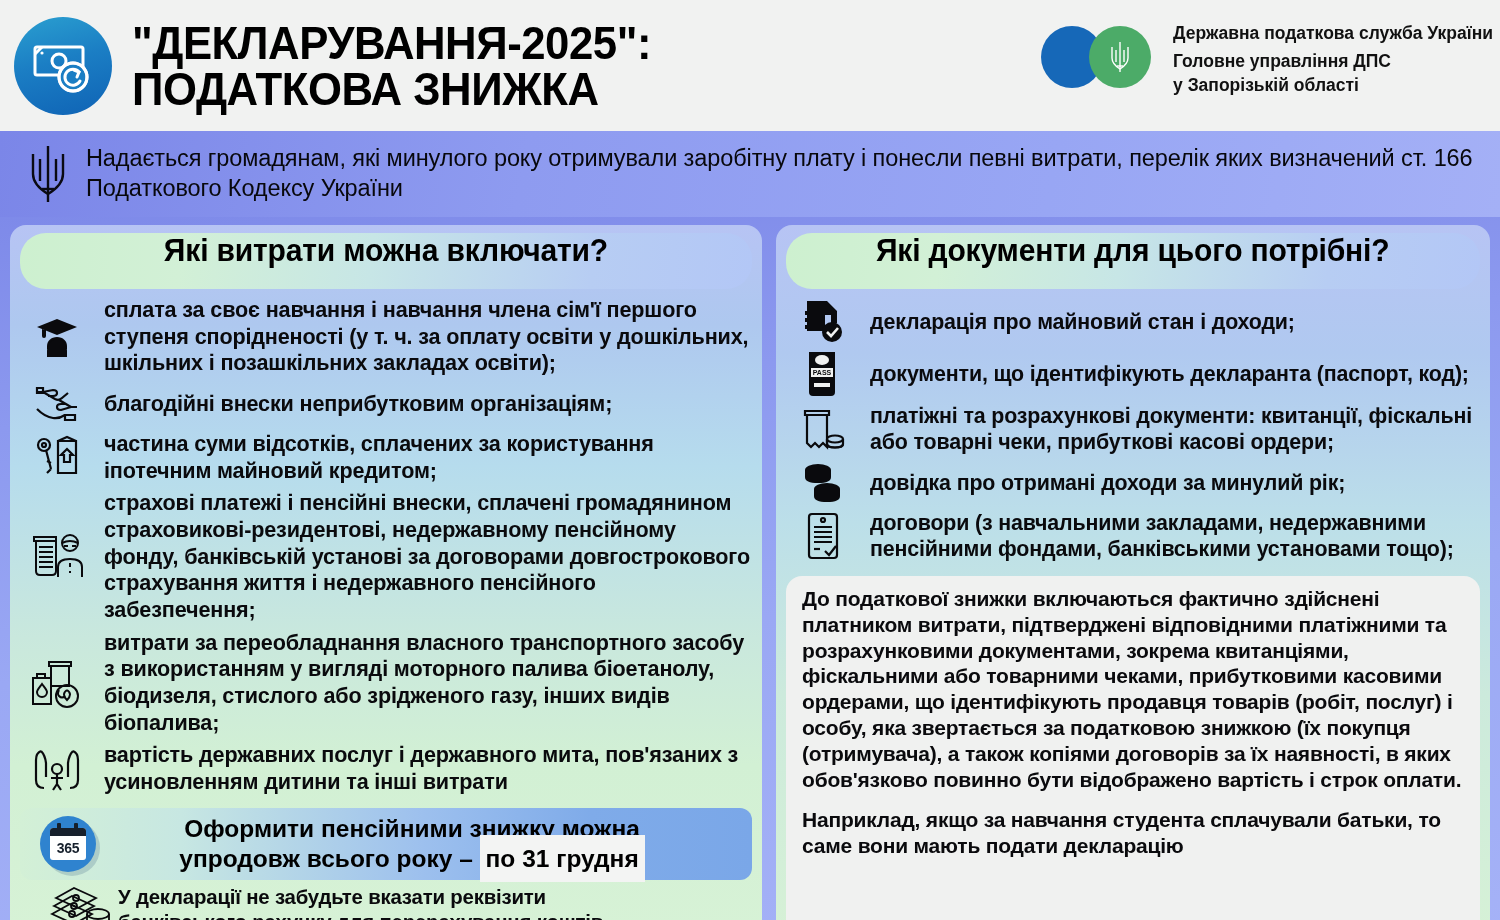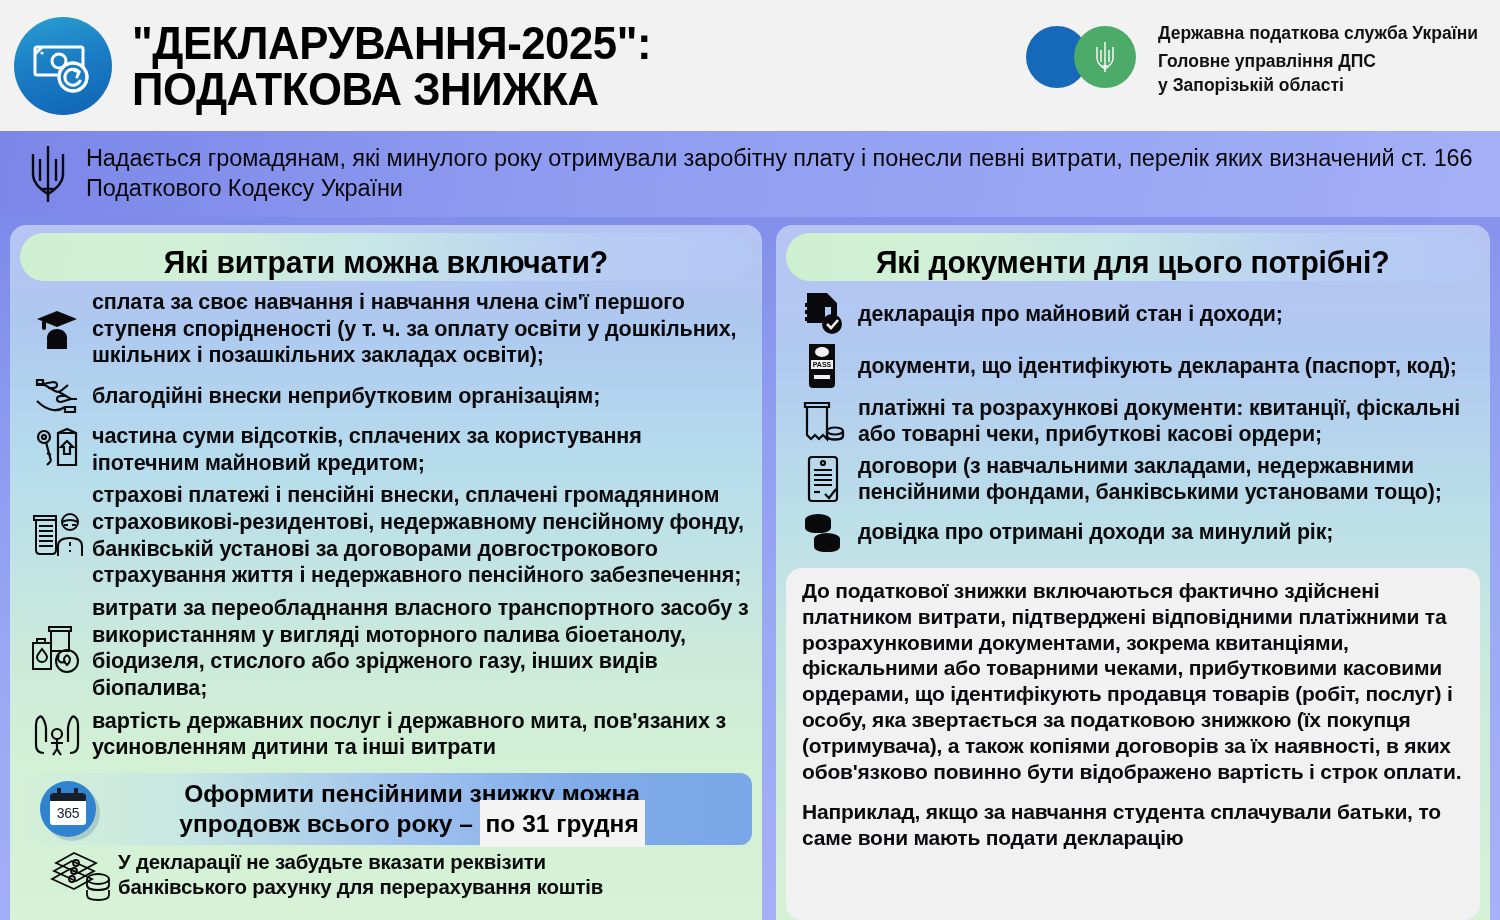--- a/index.html
+++ b/index.html
@@ -27,21 +27,21 @@
 
   .title-block{ margin-left:20px; flex:0 0 auto; }
   .title-line{
     font-weight:bold; font-size:47px; line-height:0.97;
     letter-spacing:-0.5px; color:#000; white-space:nowrap;
     font-family:"Liberation Sans", sans-serif;
     transform:scaleX(0.93); transform-origin:left center;
   }
 
   .agency{
-    position:absolute; right:22px; top:22px;
+    position:absolute; right:7px; top:22px;
     display:flex; align-items:flex-start;
   }
   .agency-circles{ position:relative; width:122px; height:62px; flex:0 0 122px; margin-top:4px;}
   .circ{ position:absolute; width:62px; height:62px; border-radius:50%; top:0; }
   .circ-blue{ left:0; background:#1668b8; }
   .circ-green{ left:48px; background:#4cab68; display:flex;align-items:center;justify-content:center;}
   .circ-green svg{ width:26px;height:34px;display:block;}
   .agency-text{ margin-left:10px; }
   .agency-text div{
     font-size:17.5px; font-weight:bold; color:#111; line-height:1.34; white-space:nowrap;
@@ -77,31 +77,31 @@
     background:linear-gradient(180deg,#b7c4f4 0%,#aec8ef 14%,#b6dced 34%,#c9e8dd 58%,#d2f0d4 76%,#d7f2d6 100%);
   }
   .panel-right{
     flex:1 1 auto;
     background:linear-gradient(180deg,#b7c4f4 0%,#b0c9f0 18%,#bcdfe9 42%,#cceadc 66%,#d6f1d6 100%);
     border-radius:16px 16px 0 0;
     display:flex; flex-direction:column;
   }
 
   .pill{
-    margin:8px 10px 0 10px; height:48px; border-radius:26px;
+    margin:8px 10px 0 10px; height:56px; border-radius:26px;
     background:linear-gradient(95deg,#cdf0cf 0%,#d2f0d6 22%,#c7e6e6 48%,#b7cdf3 78%,#b3c7f6 100%);
-    display:flex; align-items:flex-end; justify-content:center;
+    display:flex; align-items:flex-start; justify-content:center;
   }
   .pill-text{
     font-size:31px; font-weight:bold; color:#000; letter-spacing:-0.2px;
     transform:scaleX(0.97);
   }
 
   .list{ padding:10px 12px 0 16px; }
-  .item{ display:flex; align-items:center; margin-bottom:5px; }
+  .item{ display:flex; align-items:center; margin-bottom:5px;gap:12px; }
   .item-icon{
     flex:0 0 62px; width:62px; display:flex; align-items:center; justify-content:center;
   }
   .item-icon svg{ display:block; }
   .item-text{
     font-size:21.4px; font-weight:bold; color:#0a0a0d; line-height:1.235;
     letter-spacing:-0.15px; padding-left:4px;
   }
 
   
@@ -125,21 +125,21 @@
     display:flex;align-items:flex-end;justify-content:center;
   }
   .cal-badge .cal:before{
     content:""; position:absolute; top:0; left:0; right:0; height:8px; background:#16202c;
     border-radius:3px 3px 0 0;
   }
   .cal-badge .cal .ticks{ position:absolute; top:-5px; left:6px; width:24px; height:8px;}
   .cal-badge .cal .ticks i{ position:absolute; width:4px;height:9px;background:#16202c;border-radius:1px;}
   .cal-badge .cal .ticks i:nth-child(1){left:1px;}
   .cal-badge .cal .ticks i:nth-child(2){left:18px;}
-  .cal-badge .cal span{ font-size:14px;font-weight:normal;color:#16202c;margin-bottom:4px;letter-spacing:-0.3px;}
+  .cal-badge .cal span{ font-size:14px;font-weight:bold;color:#16202c;margin-bottom:4px;letter-spacing:-0.3px;}
   .callout-text{
     margin-left:16px; font-size:24.5px; font-weight:bold; color:#000; line-height:1.2;
     text-align:center; flex:1 1 auto; padding-right:40px;
   }
   .hl{ background:#f3f4f3; padding:10px 6px; }
 
   .note{
     display:flex; align-items:center; margin:4px 10px 0 34px;
   }
   .note-icon{ flex:0 0 74px; width:74px; display:flex;align-items:center;justify-content:center;}
@@ -394,43 +394,43 @@
               <ellipse cx="35" cy="34" rx="8" ry="3.5"></ellipse>
               <path d="M27 34 v5 q0 3.5 8 3.5 q8 0 8 -3.5 v-5"></path>
               <path d="M27 39 q0 3.5 8 3.5 q8 0 8 -3.5"></path>
             </svg>
           </span>
           <span class="item-text">платіжні та розрахункові документи: квитанції, фіскальні або товарні чеки, прибуткові касові ордери;</span>
         </div>
 
         <div class="item">
           <span class="item-icon">
+            <svg width="46" height="44" viewBox="0 0 46 44" fill="#0a0a0d">
+              <ellipse cx="18" cy="9" rx="13" ry="6"></ellipse>
+              <path d="M5 9 v7 q0 6 13 6 q13 0 13 -6 V9 z"></path>
+              <ellipse cx="27" cy="28" rx="13" ry="6"></ellipse>
+              <path d="M14 28 v7 q0 6 13 6 q13 0 13 -6 v-7 z"></path>
+            </svg>
+          </span>
+          <span class="item-text">довідка про отримані доходи за минулий рік;</span>
+        </div>
+
+        <div class="item">
+          <span class="item-icon">
             <svg width="40" height="50" viewBox="0 0 40 50" fill="none" stroke="#0a0a0d" stroke-width="2.2">
               <rect x="6" y="3" width="28" height="44" rx="3"></rect>
               <circle cx="20" cy="9" r="2"></circle>
               <path d="M11 16 h18 M11 21 h18 M11 26 h18 M11 31 h18"></path>
               <path d="M11 38 h6"></path>
               <path d="M22 40 l4 4 l7 -9"></path>
             </svg>
           </span>
           <span class="item-text">договори (з навчальними закладами, недержавними пенсійними фондами, банківськими установами тощо);</span>
         </div>
 
-        <div class="item">
-          <span class="item-icon">
-            <svg width="46" height="44" viewBox="0 0 46 44" fill="#0a0a0d">
-              <ellipse cx="18" cy="9" rx="13" ry="6"></ellipse>
-              <path d="M5 9 v7 q0 6 13 6 q13 0 13 -6 V9 z"></path>
-              <ellipse cx="27" cy="28" rx="13" ry="6"></ellipse>
-              <path d="M14 28 v7 q0 6 13 6 q13 0 13 -6 v-7 z"></path>
-            </svg>
-          </span>
-          <span class="item-text">довідка про отримані доходи за минулий рік;</span>
-        </div>
-
       </div>
 
       <div class="whitebox">
         <p>До податкової знижки включаються фактично здійснені платником витрати, підтверджені відповідними платіжними та розрахунковими документами, зокрема квитанціями, фіскальними або товарними чеками, прибутковими касовими ордерами, що ідентифікують продавця товарів (робіт, послуг) і особу, яка звертається за податковою знижкою (їх покупця (отримувача), а також копіями договорів за їх наявності, в яких обов'язково повинно бути відображено вартість і строк оплати.</p>
         <p class="second">Наприклад, якщо за навчання студента сплачували батьки, то саме вони мають подати декларацію</p>
       </div>
     </div>
 
   </div>
 </div>

